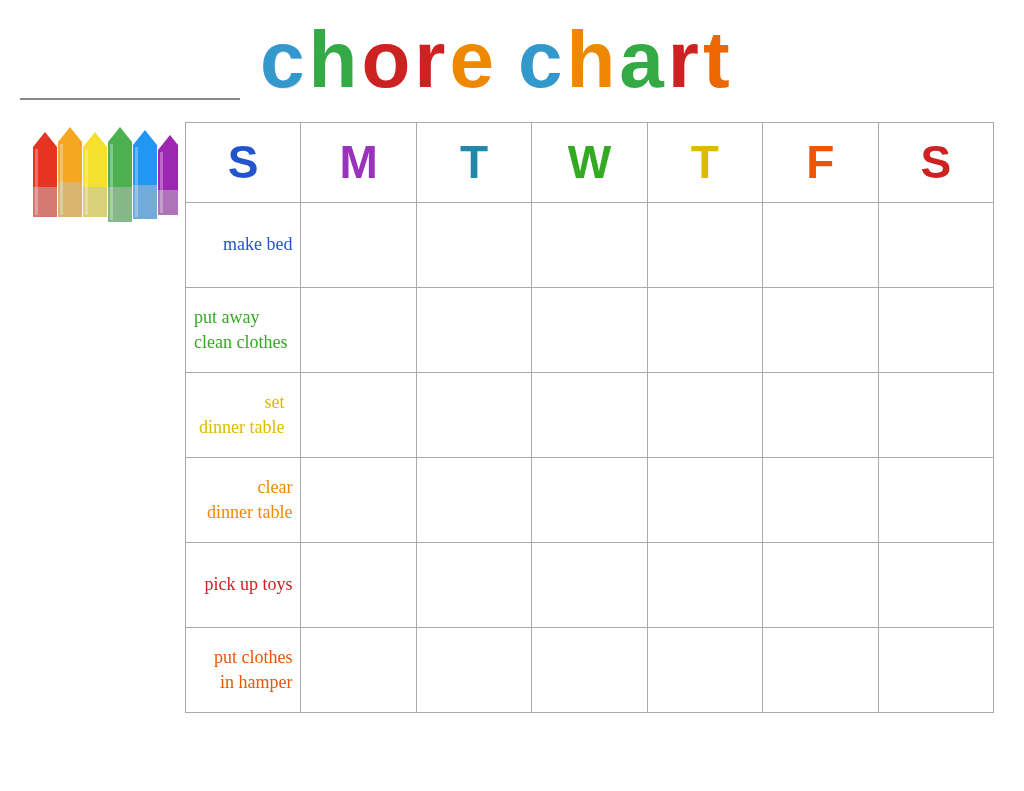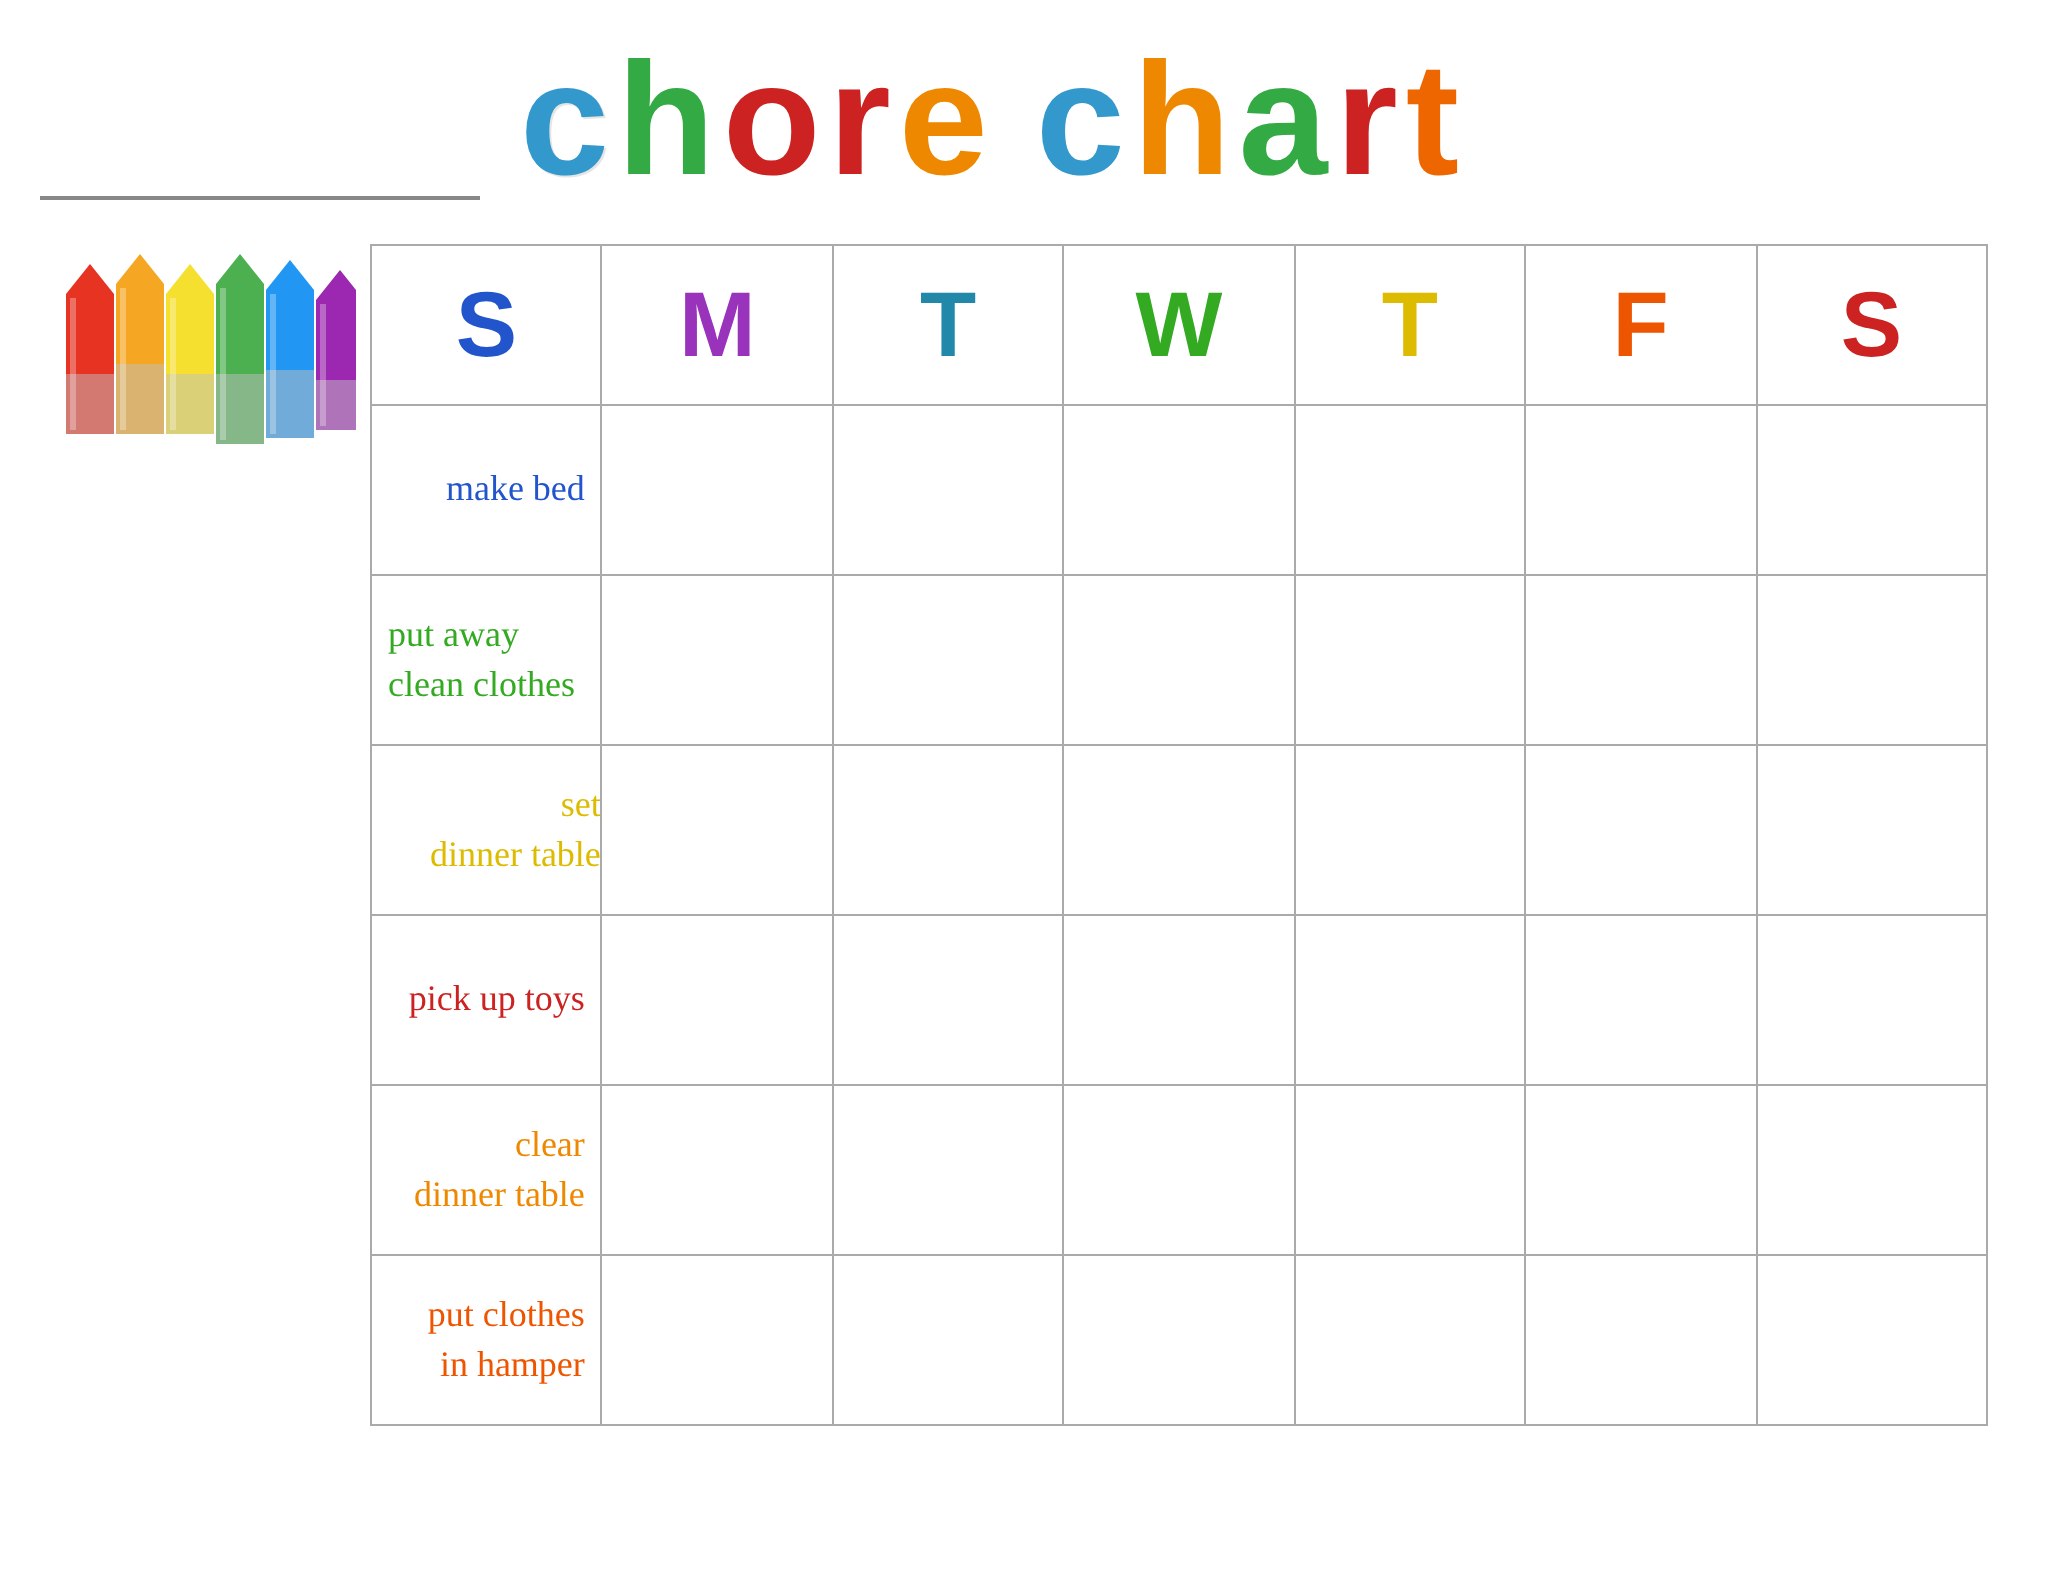--- a/index.html
+++ b/index.html
@@ -235,41 +235,41 @@
           <td class="chore-label-cell chore-put-away" style="text-align:left; padding-right: 8px;">put away<br>clean clothes</td>
           <td></td>
           <td></td>
           <td></td>
           <td></td>
           <td></td>
           <td></td>
         </tr>
 
         <tr>
-          <td class="chore-label-cell chore-set-dinner" style="text-align:right; padding-right: 0;">set<br>dinner table</td>
+          <td class="chore-label-cell chore-set-dinner" style="text-align:right; padding-right: 16px;">set<br>dinner table</td>
+          <td></td>
+          <td></td>
+          <td></td>
+          <td></td>
+          <td></td>
+          <td></td>
+        </tr>
+
+        <tr>
+          <td class="chore-label-cell chore-clear-dinner" style="text-align:right; padding-right: 8px;">clear<br>dinner table</td>
           <td></td>
           <td></td>
           <td></td>
           <td></td>
           <td></td>
           <td></td>
         </tr>
 
         <tr>
           <td class="chore-label-cell chore-pick-up" style="text-align:right; padding-right: 8px;">pick up toys</td>
-          <td></td>
-          <td></td>
-          <td></td>
-          <td></td>
-          <td></td>
-          <td></td>
-        </tr>
-
-        <tr>
-          <td class="chore-label-cell chore-clear-dinner" style="text-align:right; padding-right: 8px;">clear<br>dinner table</td>
           <td></td>
           <td></td>
           <td></td>
           <td></td>
           <td></td>
           <td></td>
         </tr>
 
         <tr>
           <td class="chore-label-cell chore-put-clothes" style="text-align:right; padding-right: 8px;">put clothes<br>in hamper</td>

